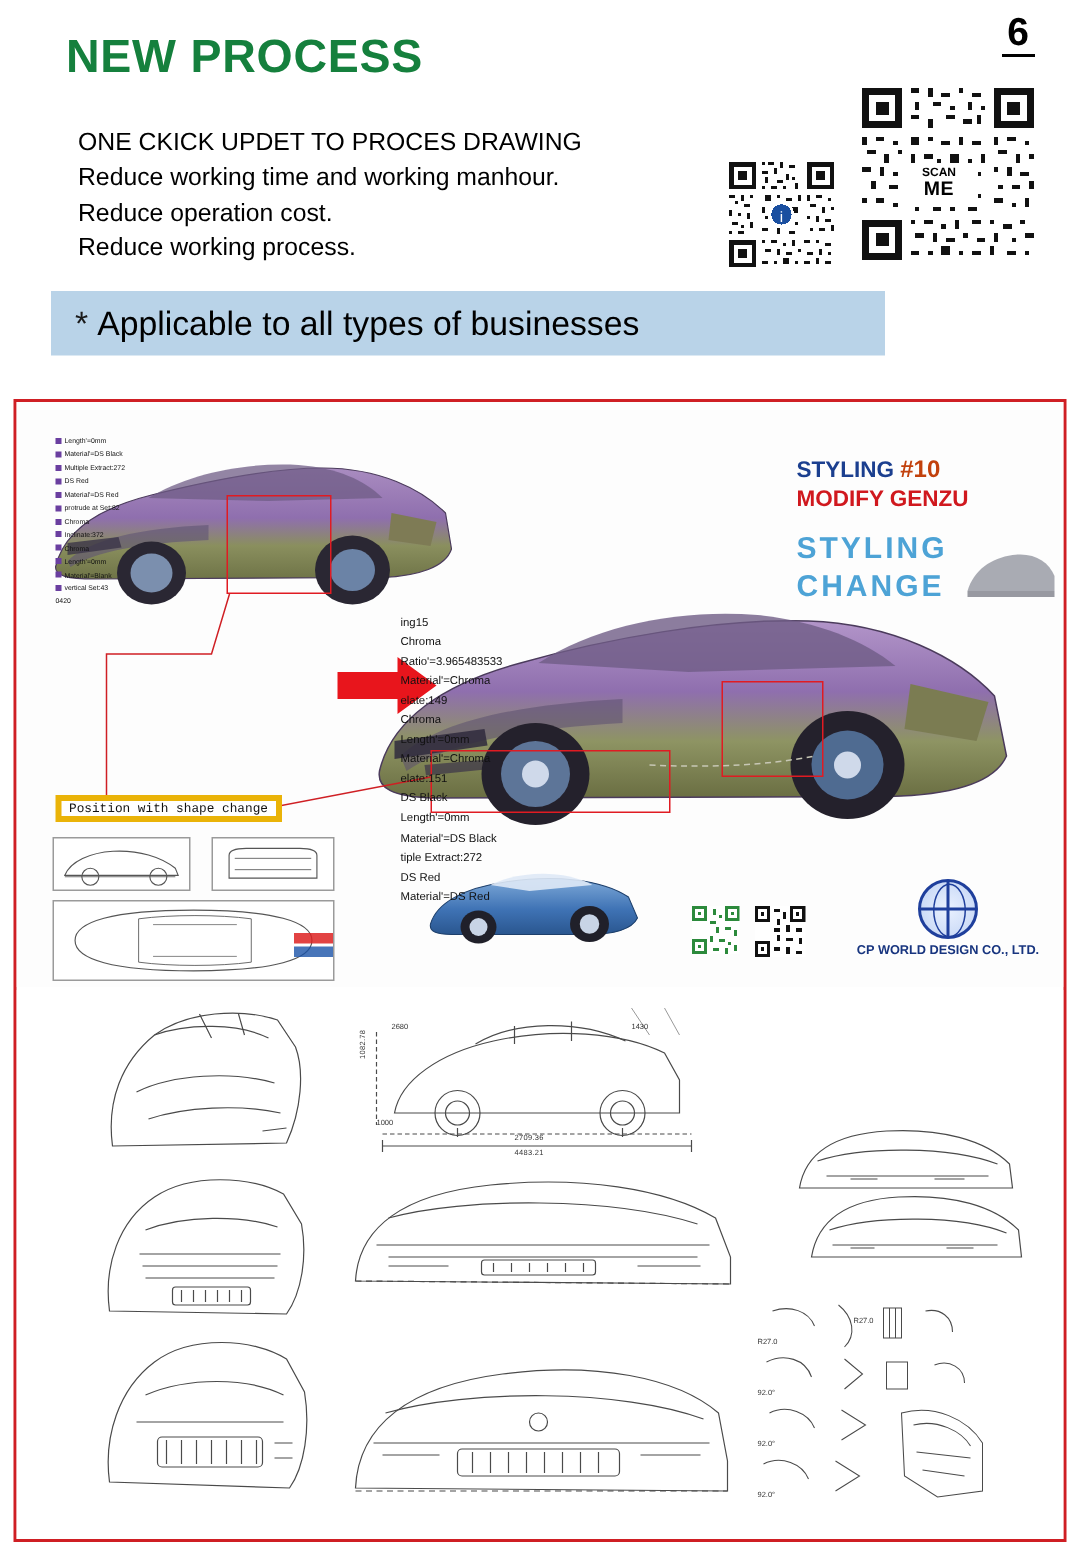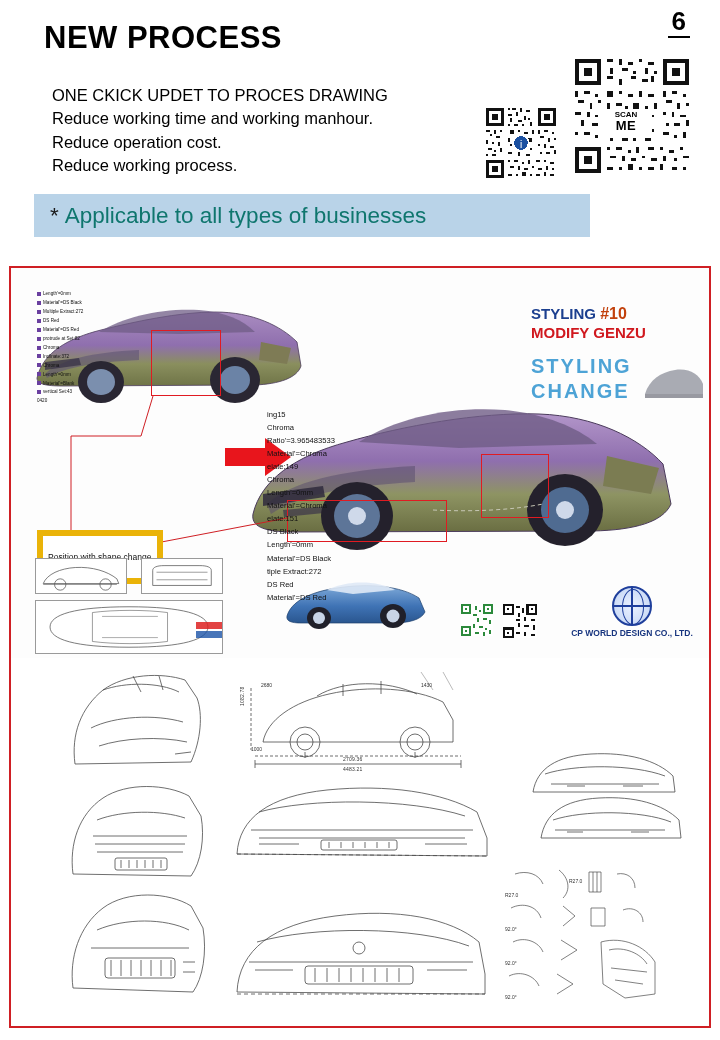--- a/index.html
+++ b/index.html
@@ -26,21 +26,21 @@
     border-bottom: 2px solid #000;
     padding: 0 4px 1px 4px;
     line-height: 1.05;
   }
   .title {
     position: absolute;
     top: 20px; left: 44px;
     font-size: 31px;
     font-weight: bold;
     letter-spacing: 0.5px;
-    color: #000000;
+    color: #15803d;
   }
 
   .bullets {
     position: absolute;
     top: 84px; left: 52px;
     font-size: 16.5px;
     color: #000;
     line-height: 1.42;
   }
   .bullets div { white-space: nowrap; }
@@ -76,21 +76,21 @@
     position: absolute;
     top: 194px; left: 34px;
     width: 556px; height: 43px;
     background: #b9d3e8;
     display: flex;
     align-items: center;
     padding-left: 16px;
   }
   .banner span {
     font-size: 22.5px;
-    color: #0f766e;
+    color: #000000;
   }
   .banner .star { color: #1b1b1b; margin-right: 6px; }
 
   
   .content-frame {
     position: absolute;
     top: 266px; left: 9px;
     width: 702px; height: 762px;
     border: 2px solid #cf1f24;
     background: #ffffff;
@@ -148,26 +148,27 @@
   }
   .tree-list div { white-space: nowrap; }
   .tree-list .sq {
     display: inline-block; width: 4px; height: 4px;
     background: #6a3fa0; margin-right: 2px; vertical-align: middle;
   }
 
   .callout {
     position: absolute;
     top: 262px; left: 26px;
-    border: 6px solid #eab308;
+    border: 4px solid #eab308;
     background: #fff;
-    padding: 16px 5px;
+    padding: 0 5px;
     font-size: 8.5px;
     color: #111;
     white-space: nowrap;
+    font-family: Liberation Mono, monospace;
   }
 
   .red-arrow { position: absolute; top: 168px; left: 212px; }
 
   .hl-box {
     position: absolute;
     border: 1.6px solid #e01b22;
   }
   #hl1 { top: 62px; left: 140px; width: 70px; height: 66px; }
   #hl2 { top: 186px; left: 470px; width: 68px; height: 64px; }

